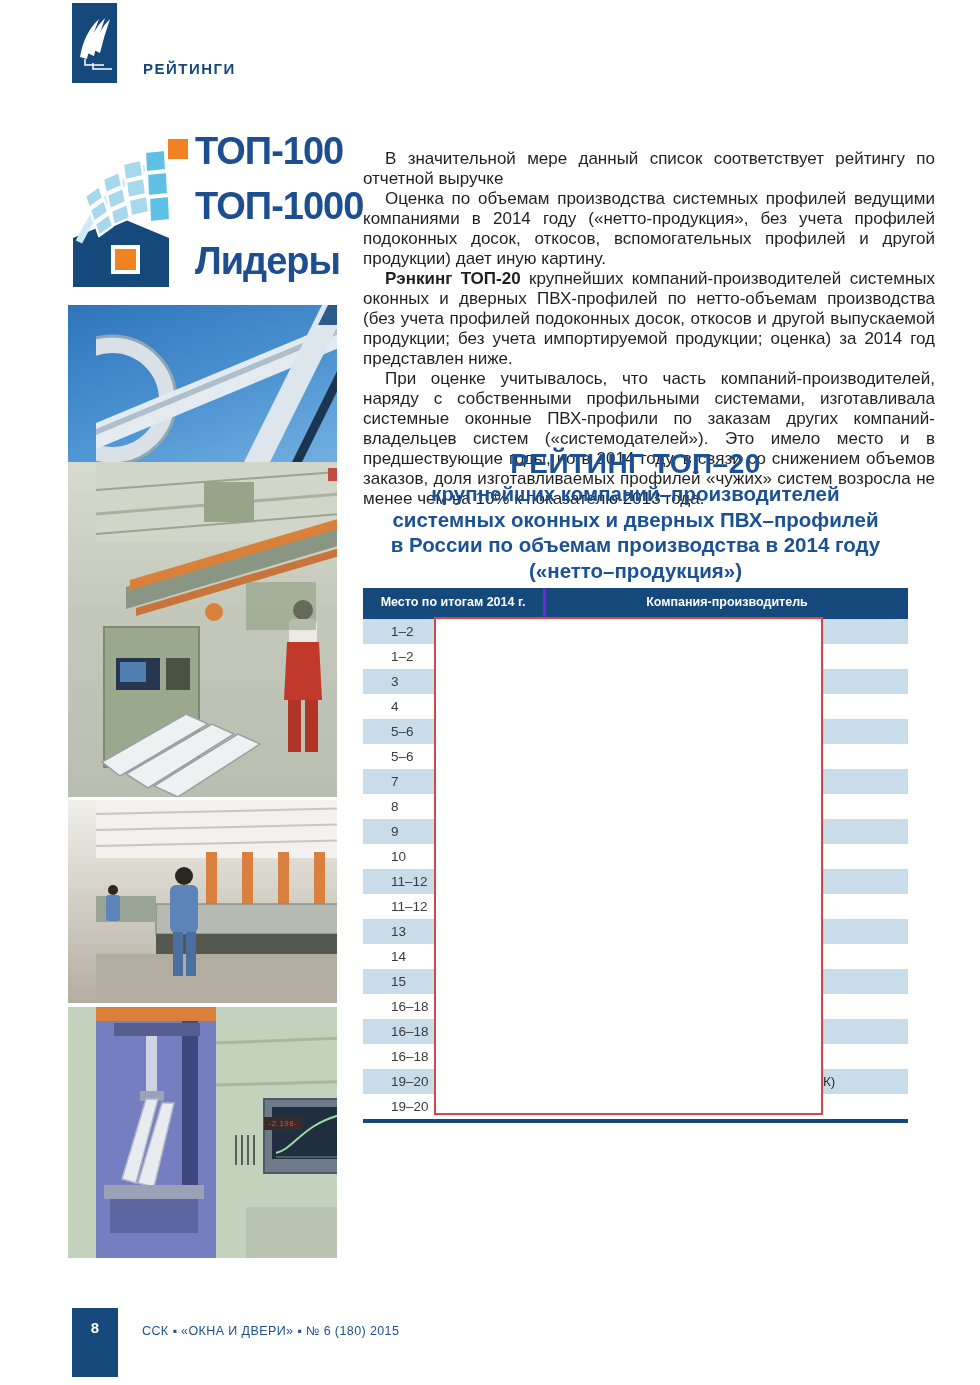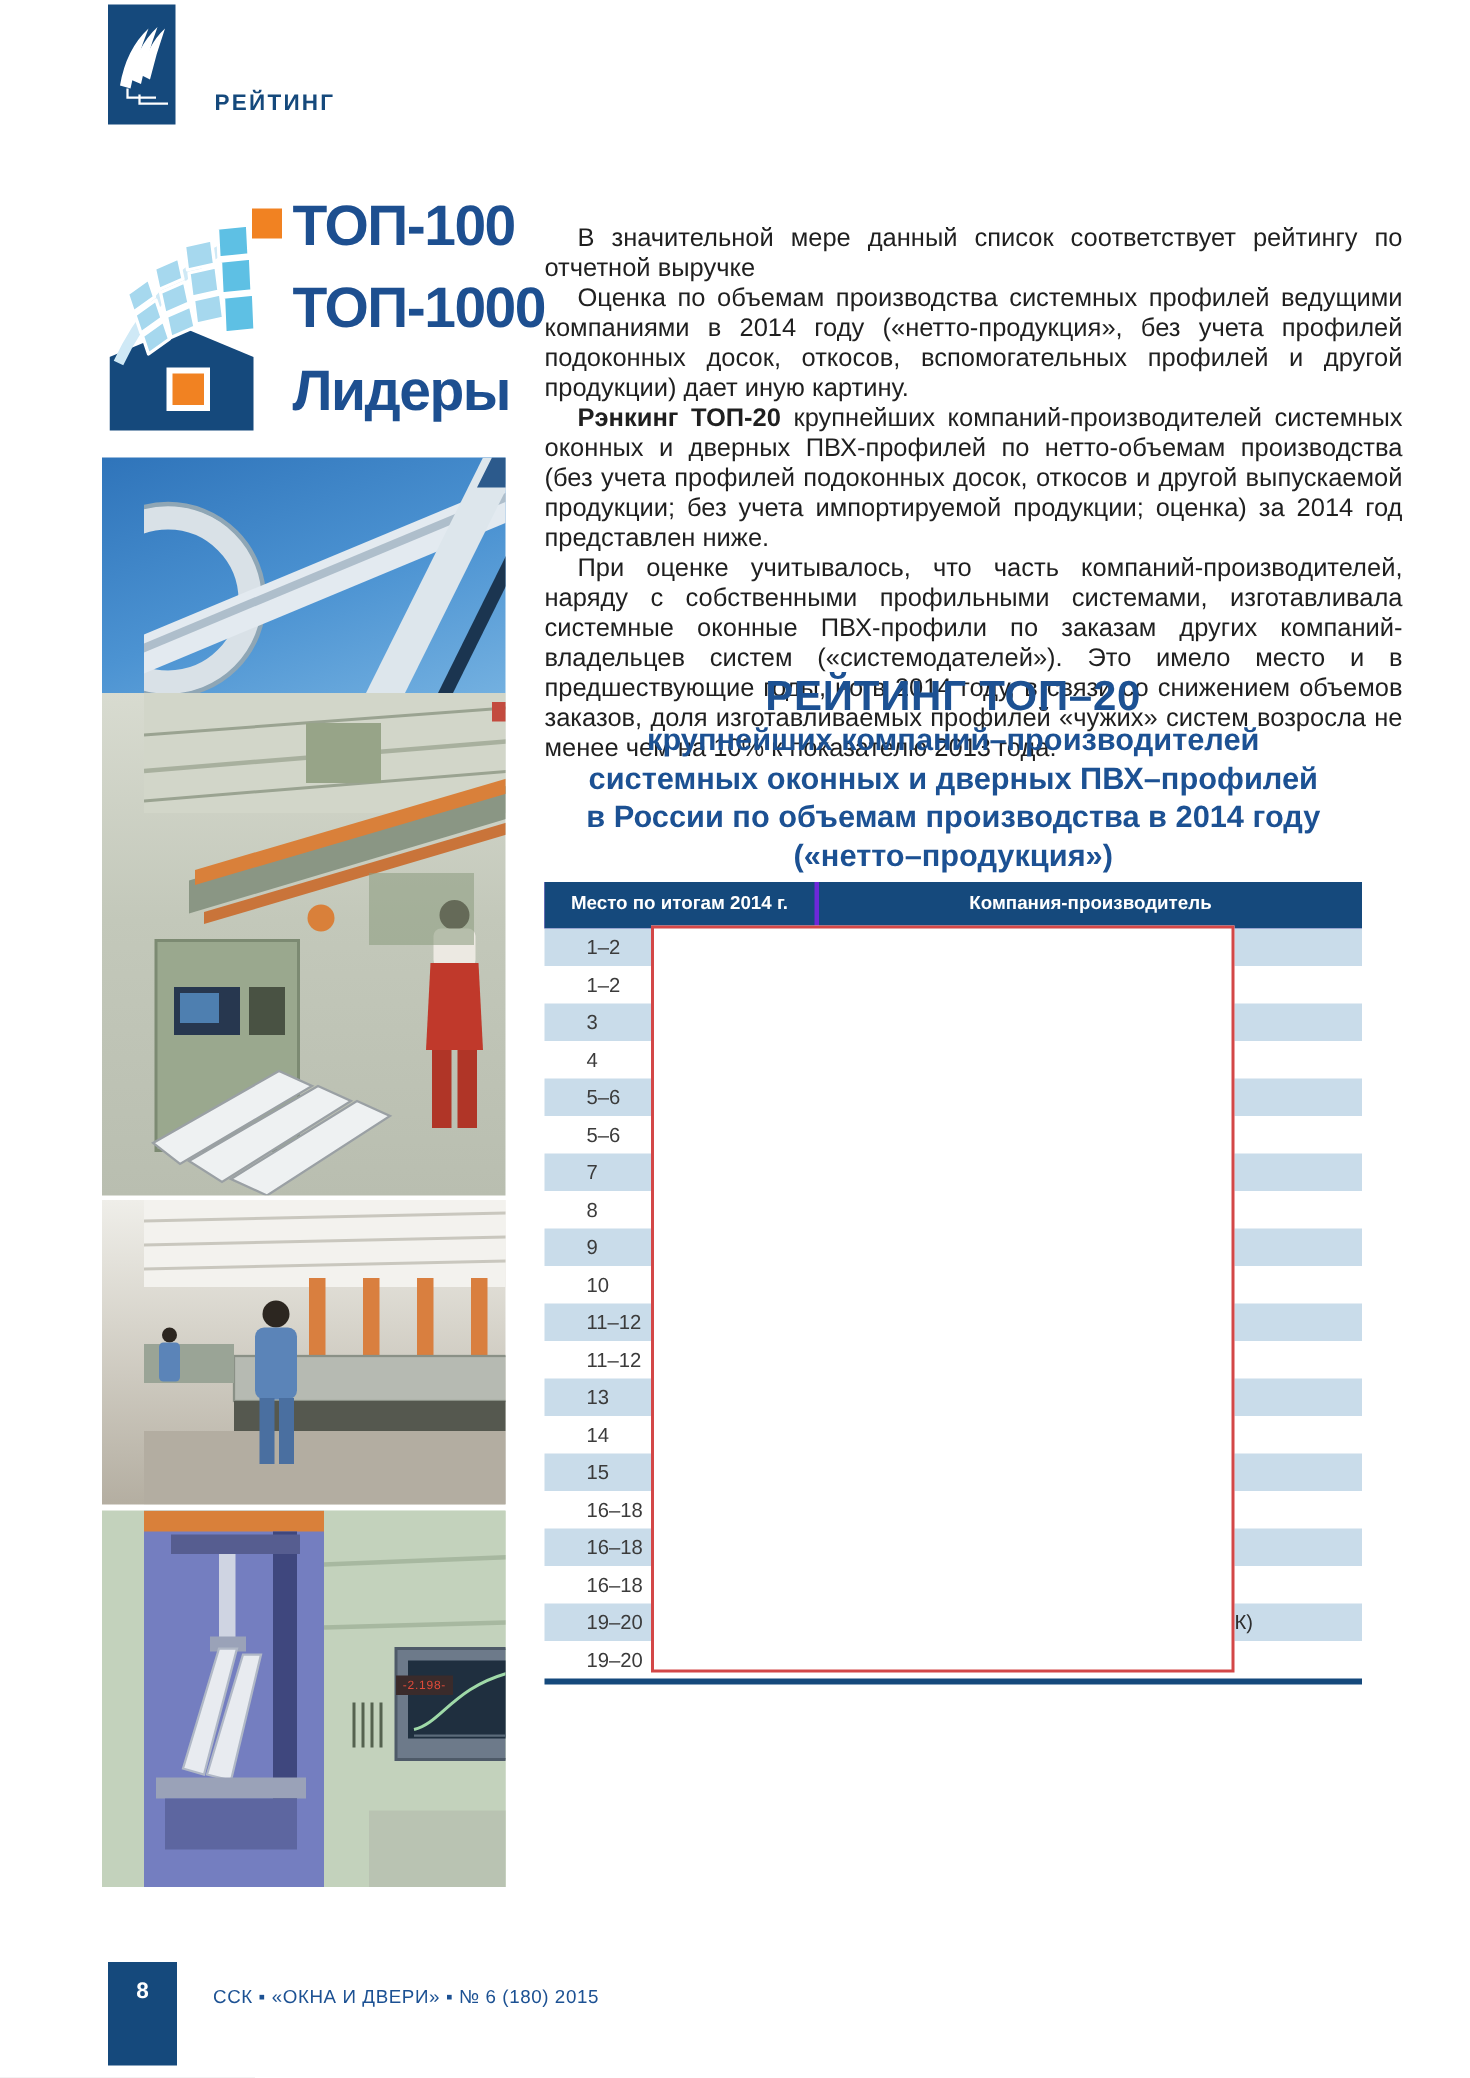--- a/index.html
+++ b/index.html
@@ -77,21 +77,21 @@
 
   <div class="logo-box">
     <svg width="45" height="80" viewBox="0 0 45 80">
       <path d="M8,54 Q12,30 27,16 Q19,36 15,56 Z" fill="#fff"></path>
       <path d="M15,50 Q19,28 33,15 Q26,34 22,53 Z" fill="#fff"></path>
       <path d="M22,47 Q26,27 38,16 Q32,33 28,50 Z" fill="#fff"></path>
       <polyline points="13,56 13,62 32,62" fill="none" stroke="#fff" stroke-width="1.5"></polyline>
       <polyline points="21,60 21,66 40,66" fill="none" stroke="#fff" stroke-width="1.5"></polyline>
     </svg>
   </div>
-  <div class="section-label">РЕЙТИНГ</div>
+  <div class="section-label">РЕЙТИНГИ</div>
 
   <div class="brand">
     <svg width="116" height="166" viewBox="0 0 116 166">
       <rect x="95" y="15" width="20" height="20" fill="#f18222"></rect>
       <polygon points="0,114 48,94 96,114 96,163 0,163" fill="#15497c"></polygon>
       <path d="M6,118 Q34,58 92,34" fill="none" stroke="#cfe9f6" stroke-width="7"></path>
       <g fill="#a6d8ee" stroke="#fff" stroke-width="2.2" stroke-linejoin="round">
         <polygon points="12,72 26,62 30,74 16,84"></polygon>
         <polygon points="17,86 31,76 35,88 21,98"></polygon>
         <polygon points="22,100 36,90 40,102 26,112"></polygon>

